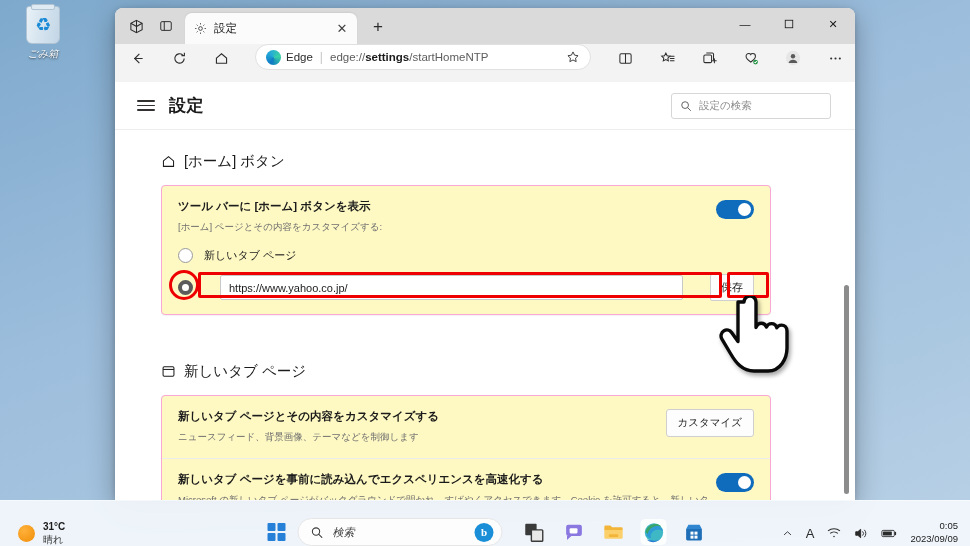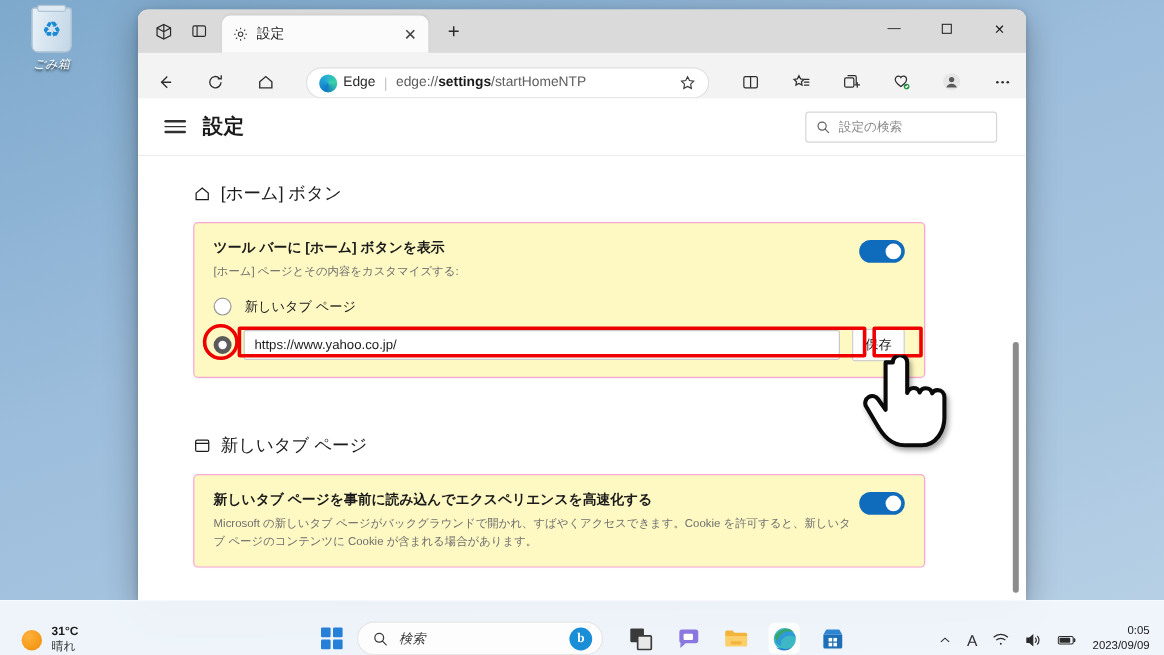--- a/index.html
+++ b/index.html
@@ -71,21 +71,21 @@
     font-size: 17px; color: #2b2b2b; border-radius: 4px;
   }
   .wincontrols { position: absolute; right: 0; top: 0; display: flex; height: 32px; }
   .wc {
     width: 44px; height: 32px; display: flex; align-items: center;
     justify-content: center; font-size: 11px; color: #1b1b1b;
   }
 
   
   .toolbar {
-    height: 38px; background: #f3f3f3; display: flex; align-items: flex-end;
+    height: 38px; background: #f3f3f3; display: flex; align-items: flex-start;
     padding: 0 6px 0 8px; gap: 14px;
   }
   .tb-icon {
     width: 28px; height: 28px; border-radius: 4px; flex: 0 0 auto;
     display: flex; align-items: center; justify-content: center; color: #2e2e2e;
   }
   .omnibox {
     flex: 1; height: 26px; background: #ffffff; border-radius: 13px;
     display: flex; align-items: center; padding: 0 6px 0 10px; margin: 0 6px;
     border: 1px solid #e0e0e0;
@@ -157,21 +157,21 @@
   }
 
   .radio-line { display: flex; align-items: center; gap: 11px; margin-top: 14px; }
   .radio {
     width: 15px; height: 15px; border-radius: 50%; border: 1.4px solid #9a9a9a;
     background: #fff; flex: 0 0 auto;
   }
   .radio.checked { border: 4.5px solid #5b5b5b; background: #fff; }
   .radio-label { font-size: 11px; color: #1b1b1b; }
 
-  .url-line { display: flex; align-items: center; gap: 10px; margin-top: 11px; }
+  .url-line { display: flex; align-items: center; gap: 27px; margin-top: 11px; }
   .url-input {
     flex: 1; height: 25px; border: 1px solid #c8c8c8; border-radius: 2px;
     font-size: 11px; color: #1b1b1b; padding: 0 8px; background: #fff;
     font-family: inherit;
   }
   .btn-save {
     border: 1px solid #cfcfcf; background: #fdfdfd; border-radius: 2px;
     font-size: 11px; color: #1b1b1b; padding: 5px 10px; font-family: inherit;
   }
 
@@ -421,20 +421,27 @@
 
       <div class="section-head" style="margin-top:47px;">
         <svg width="15" height="15" viewBox="0 0 16 16" fill="none" stroke="#1b1b1b" stroke-width="1.1">
           <rect x="2.2" y="3" width="11.6" height="10" rx="1.3"></rect>
             <path d="M2.2 5.8h11.6"></path>
         </svg>
         <span>新しいタブ ページ</span>
       </div>
 
       <div class="card">
+        <div class="row row-flex">
+          <div class="row-main">
+            <div class="row-title">新しいタブ ページとその内容をカスタマイズする</div>
+            <div class="row-sub">ニュースフィード、背景画像、テーマなどを制御します</div>
+          </div>
+          <button class="btn-outline">カスタマイズ</button>
+        </div>
 
         <div class="row row-flex">
           <div class="row-main">
             <div class="row-title">新しいタブ ページを事前に読み込んでエクスペリエンスを高速化する</div>
             <div class="row-sub">Microsoft の新しいタブ ページがバックグラウンドで開かれ、すばやくアクセスできます。Cookie を許可すると、新しいタブ ページのコンテンツに Cookie が含まれる場合があります。</div>
           </div>
           <div class="switch">
             <div class="knob"></div>
           </div>
         </div>

